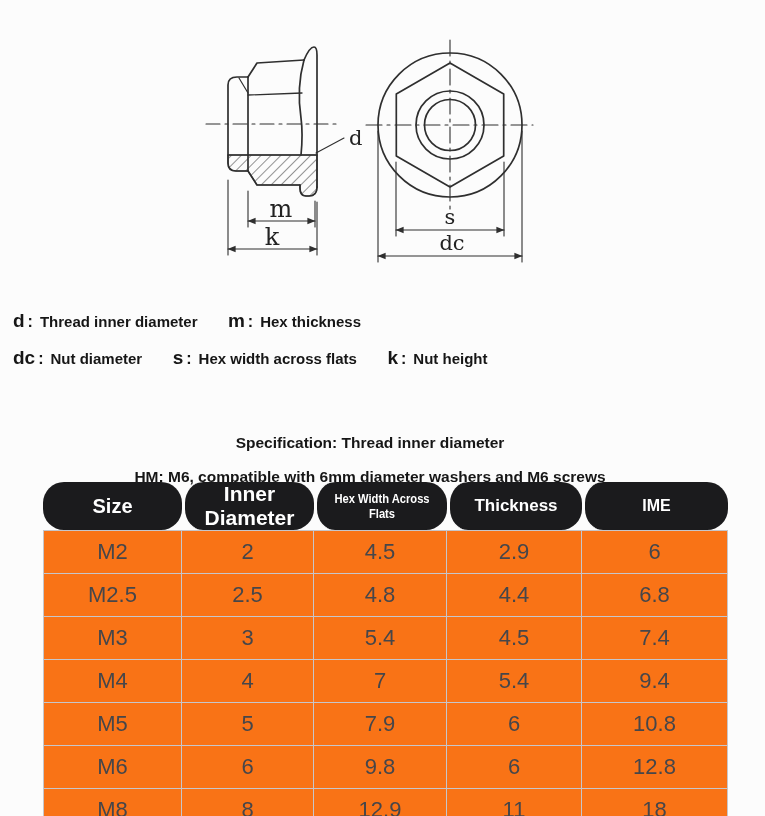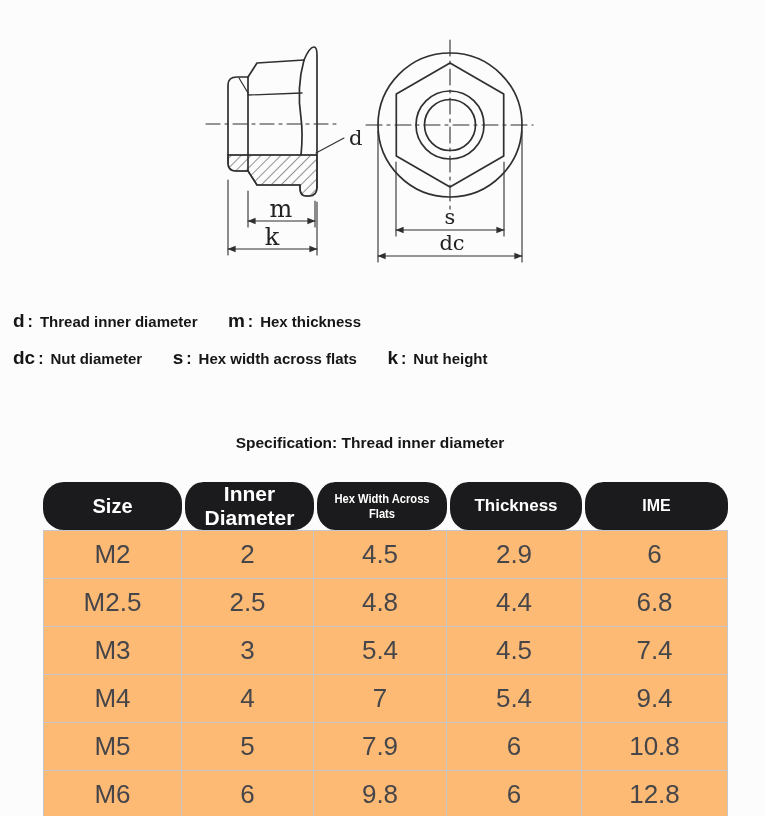--- a/index.html
+++ b/index.html
@@ -26,22 +26,22 @@
               border-collapse:separate;border-spacing:0;table-layout:fixed;}
   #size-table th{box-sizing:border-box;height:46px;background:#1b1b1d;color:#fff;
                  font-weight:bold;text-align:center;vertical-align:middle;padding:0;border-radius:21px;}
   #size-table th + th{border-left:3px solid #fcfcfc;}
   #size-table th:nth-child(1){font-size:20px;}
   #size-table th:nth-child(2){font-size:21px;}
   #size-table th:nth-child(3){font-size:13px;}
   #size-table th:nth-child(3) span{display:inline-block;transform:scaleX(.86);transform-origin:center;}
   #size-table th:nth-child(4){font-size:17px;}
   #size-table th:nth-child(5){font-size:16px;margin-top:27px;}
-  #size-table td{box-sizing:border-box;height:37px;background:#fdba74;color:#46464a;
-                 font-size:26px;text-align:center;vertical-align:middle;padding:8px;
+  #size-table td{box-sizing:border-box;height:37px;background:#f97316;color:#46464a;
+                 font-size:22px;text-align:center;vertical-align:middle;padding:8px;
                  border-right:1.5px solid #c6c6cb;border-bottom:1.5px solid #c6c6cb;}
   #size-table td:first-child{border-left:1.5px solid #c6c6cb;}
   #size-table tbody tr:first-child td{border-top:1.5px solid #c6c6cb;}
 </style>
 </head>
 <body>
 
 <div id="stage">
 
   <svg id="drawing" width="765" height="300" viewBox="0 0 765 300">
@@ -110,20 +110,21 @@
     <span class="lg-item"><span class="sym">d</span><span class="colon">:</span><span class="desc">Thread inner diameter</span></span>
     <span class="lg-item"><span class="sym">m</span><span class="colon">:</span><span class="desc">Hex thickness</span></span>
   </div>
   <div class="legend-line" id="legend-line-2">
     <span class="lg-item"><span class="sym">dc</span><span class="colon">:</span><span class="desc">Nut diameter</span></span>
     <span class="lg-item"><span class="sym">s</span><span class="colon">:</span><span class="desc">Hex width across flats</span></span>
     <span class="lg-item"><span class="sym">k</span><span class="colon">:</span><span class="desc">Nut height</span></span>
   </div>
 
   <div class="spec-line" id="spec-line-1">Specification: Thread inner diameter</div>
+  <div class="spec-line" id="spec-line-2">HM: M6, compatible with 6mm diameter washers and M6 screws</div>
 
   <table id="size-table">
     <colgroup>
       <col style="width:139px">
         <col style="width:132px">
         <col style="width:133px">
         <col style="width:135px">
         <col style="width:146px">
     </colgroup>
     <thead>

